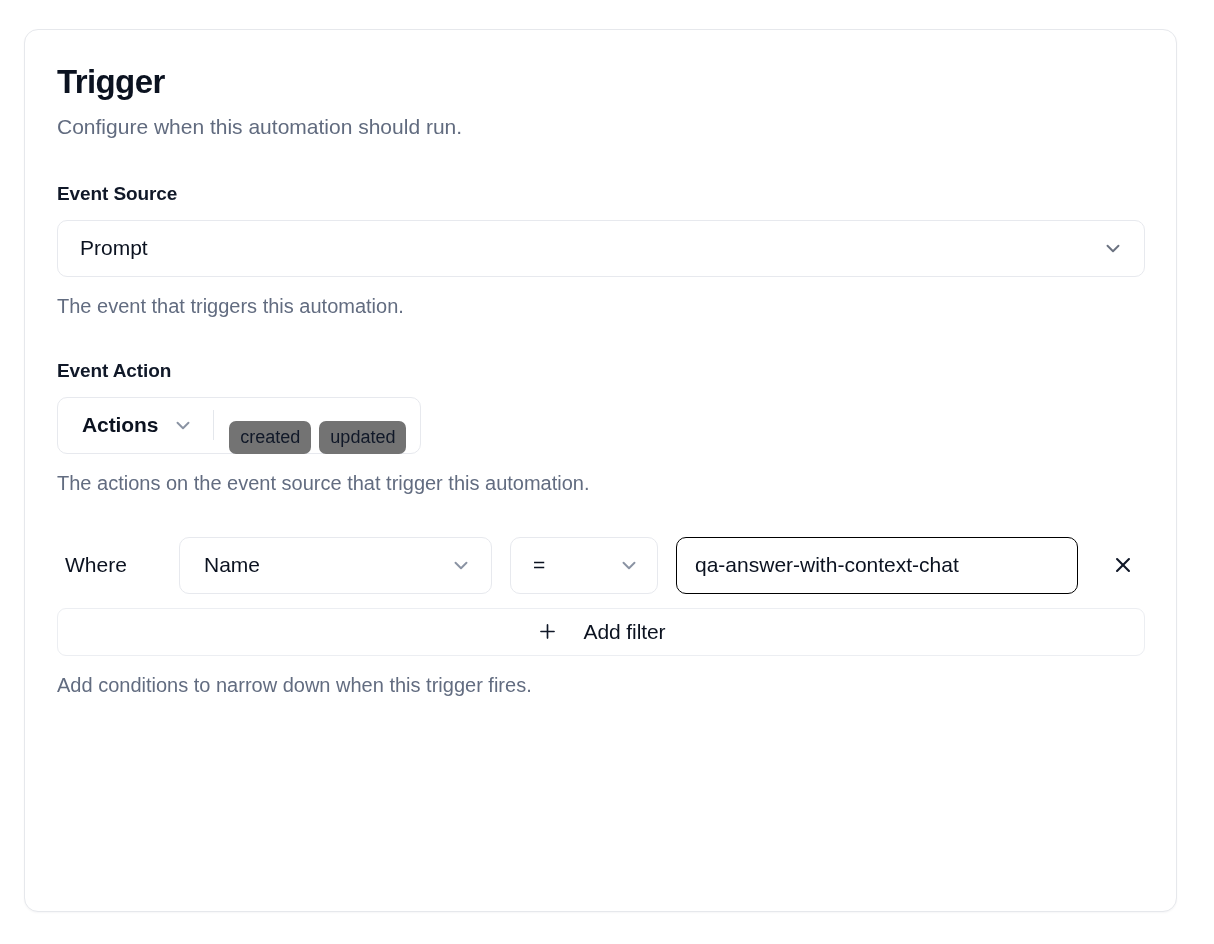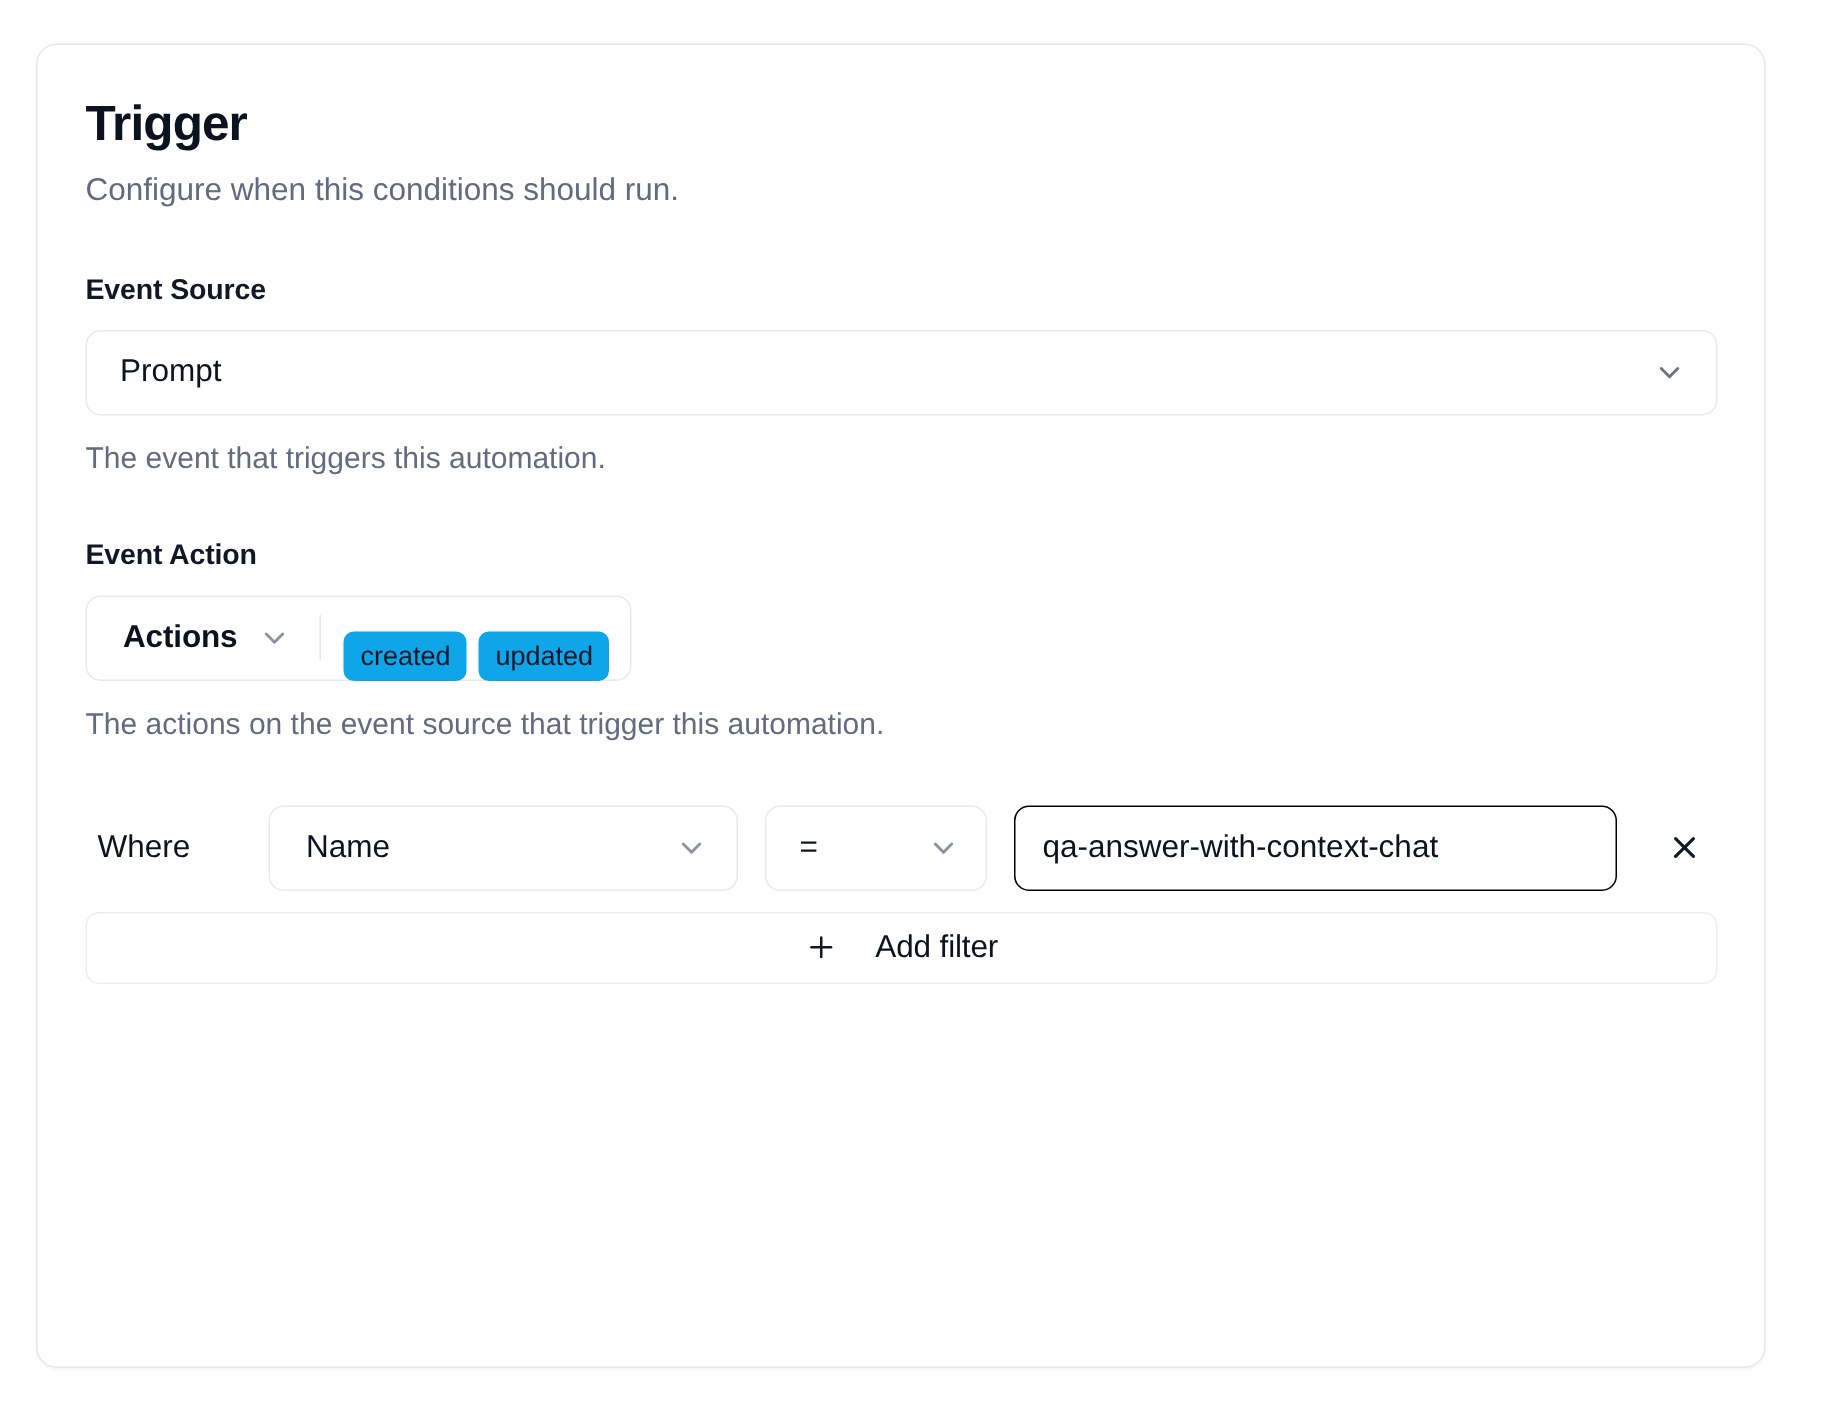--- a/index.html
+++ b/index.html
@@ -136,21 +136,21 @@
   .chips {
     display: inline-flex;
     align-items: center;
     gap: 8px;
   }
   .chip {
     display: inline-flex;
     align-items: center;
     height: 33px;
     padding: 0 11px;
-    background: #0ea5e9;
+    background: #737373;
     border-radius: 7px;
     font-size: 18px;
     color: #101828;
     cursor: pointer;
     margin-top: 24px;
   }
 
   
   .filter-row {
     display: flex;
@@ -256,21 +256,21 @@
     letter-spacing: -0.1px;
   }
 </style>
 </head>
 <body>
 
 <div class="page">
   <div class="card">
 
     <h1 class="card-title">Trigger</h1>
-    <p class="card-subtitle">Configure when this conditions should run.</p>
+    <p class="card-subtitle">Configure when this automation should run.</p>
 
     <div class="block">
       <div class="field-label">Event Source</div>
 
       <div class="select-full">
         <span class="value">Prompt</span>
         <span class="chev">
           <svg viewBox="0 0 24 24" fill="none" stroke="#6b7280" stroke-width="2.1" stroke-linecap="round" stroke-linejoin="round">
               <polyline points="6 9.5 12 15.5 18 9.5"></polyline>
             </svg>
@@ -340,16 +340,17 @@
       <button class="add-filter">
         <span class="plus">
           <svg viewBox="0 0 24 24" fill="none" stroke="currentColor" stroke-width="1.9" stroke-linecap="round">
               <line x1="12" y1="4.5" x2="12" y2="19.5"></line>
               <line x1="4.5" y1="12" x2="19.5" y2="12"></line>
             </svg>
         </span>
         <span class="label">Add filter</span>
       </button>
 
+      <p class="field-help">Add conditions to narrow down when this trigger fires.</p>
     </div>
 
   </div>
 </div>
 
 </body></html>

